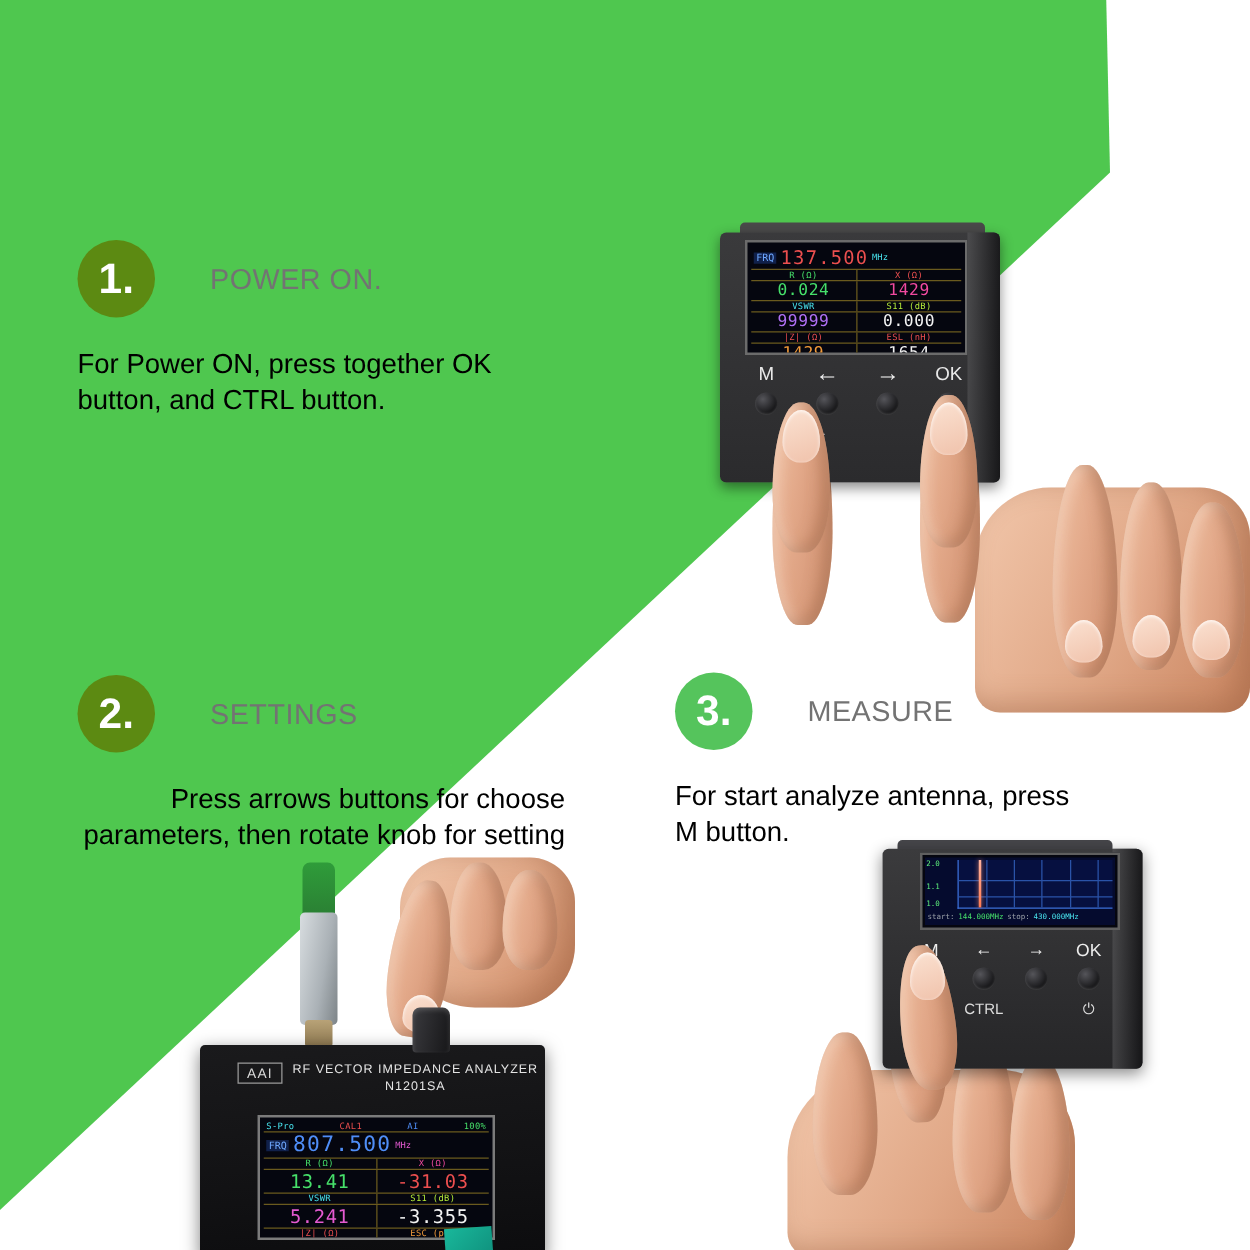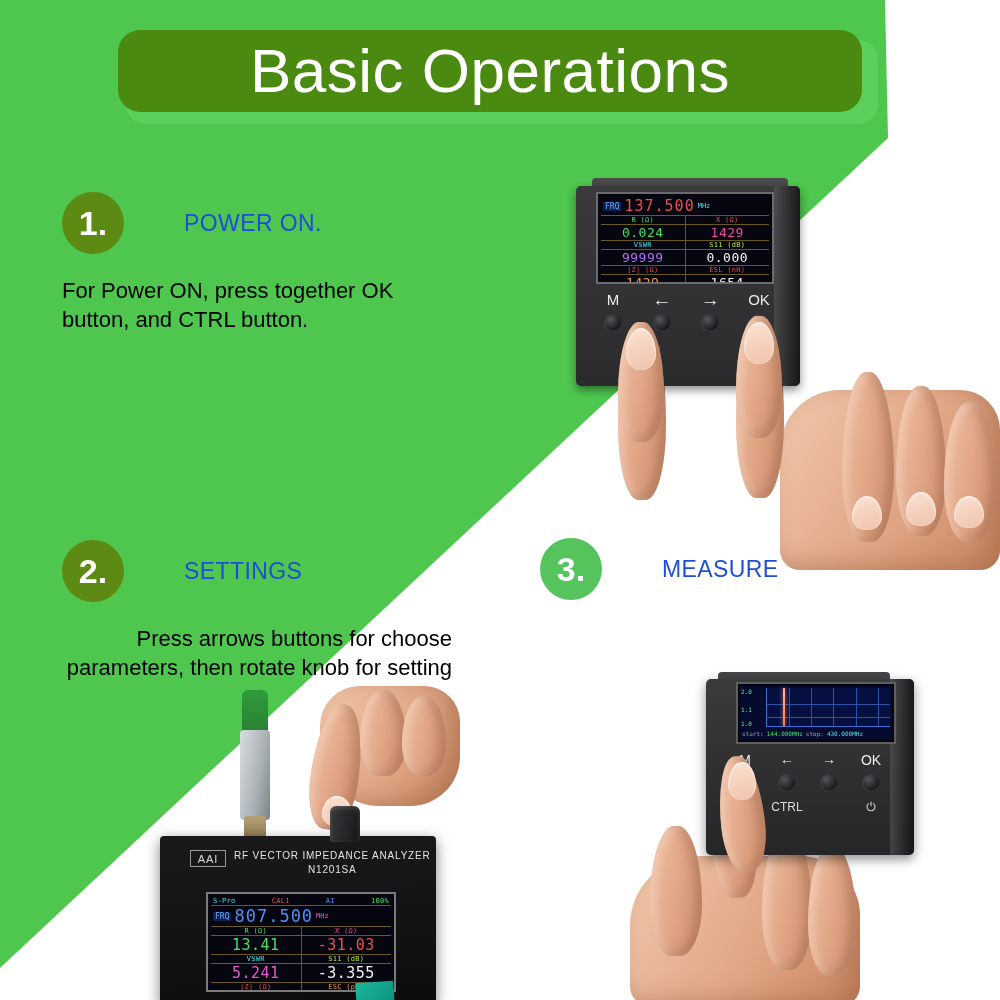--- a/index.html
+++ b/index.html
@@ -42,21 +42,21 @@
   .step-head{display:flex;align-items:center;}
   .badge{
     width:62px;height:62px;border-radius:50%;
     display:flex;align-items:center;justify-content:center;
     color:#ffffff;font-size:34px;font-weight:bold;
     box-sizing:border-box;flex:0 0 auto;
   }
   .badge.olive{background:#5c8a12;}
   .badge.green{background:#55c45c;}
   .step-title{
-    font-size:23px;color:#1d4ed8;letter-spacing:0.4px;margin-left:60px;
+    font-size:23px;color:#737373;letter-spacing:0.4px;margin-left:44px;
     white-space:nowrap;
   }
   .step-body{
     font-size:22px;color:#000000;line-height:29px;margin-top:22px;
     max-width:420px;
   }
 
   
   .device{position:absolute;}
 
@@ -235,26 +235,20 @@
   .probe{position:absolute;}
 </style>
 </head>
 <body>
 
 <div id="stage">
 
   <div class="bg-white"></div>
   <div class="bg-green"></div>
 
-  <div class="banner-wrap">
-    <div class="banner-shadow"></div>
-    <div class="banner">
-      <div class="banner-title">Basic Operations</div>
-    </div>
-  </div>
 
   <div class="step" style="left:62px;top:192px;">
     <div class="step-head">
       <div class="badge olive">1.</div>
       <div class="step-title">POWER ON.</div>
     </div>
     <div class="step-body" style="width:380px;">For Power ON, press together OK button, and CTRL button.</div>
   </div>
 
   <div class="step" style="left:62px;top:540px;">
@@ -263,20 +257,21 @@
       <div class="step-title">SETTINGS</div>
     </div>
     <div class="step-body" style="width:390px;text-align:right;">Press arrows buttons for choose parameters, then rotate knob for setting value.</div>
   </div>
 
   <div class="step" style="left:540px;top:538px;">
     <div class="step-head">
       <div class="badge green">3.</div>
       <div class="step-title">MEASURE</div>
     </div>
+    <div class="step-body" style="width:330px;">For start analyze antenna, press M button.</div>
   </div>
 
   <div class="hand" style="left:596px;top:330px;width:404px;height:240px;">
 
     <div class="palm" style="left:184px;top:60px;width:220px;height:180px;border-radius:60px 40px 20px 20px;"></div>
 
     <div class="finger" style="left:300px;top:56px;width:50px;height:150px;"></div>
     <div class="nail" style="left:310px;top:162px;width:30px;height:34px;"></div>
     <div class="finger" style="left:348px;top:72px;width:52px;height:140px;"></div>
     <div class="nail" style="left:358px;top:166px;width:30px;height:32px;"></div>

